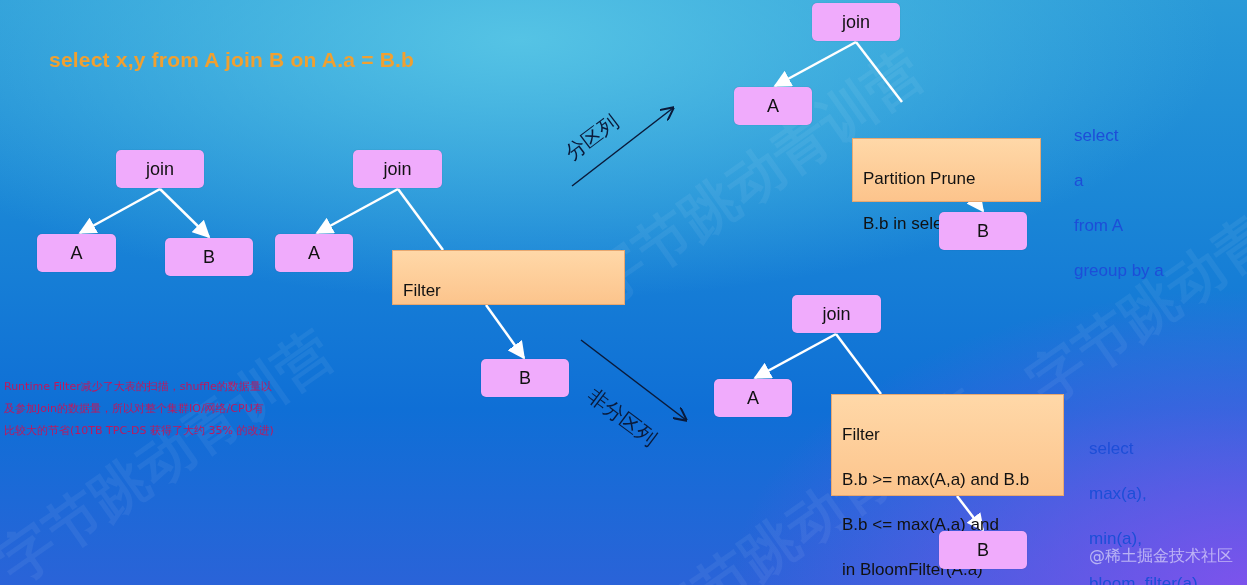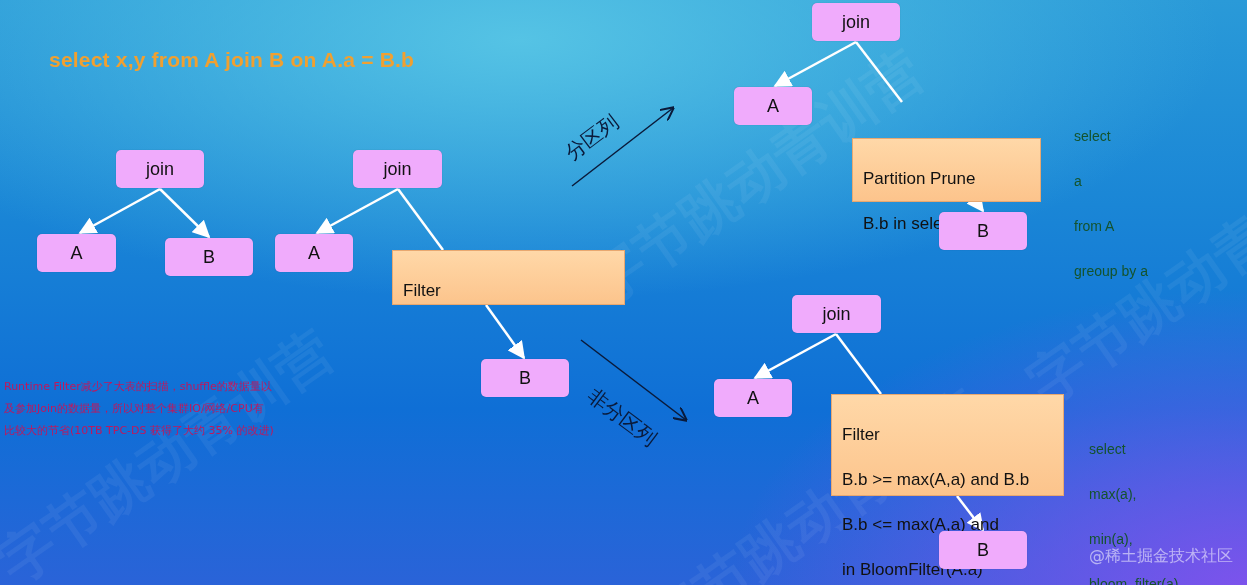--- a/index.html
+++ b/index.html
@@ -25,21 +25,21 @@
       position: absolute; background: #f0abfc; border-radius: 5px;
       display: flex; align-items: center; justify-content: center;
       font-size: 18px; color: #111; box-shadow: 0 0 1px rgba(0,0,0,0.3);
     }
     .filter {
       position: absolute; background: linear-gradient(180deg, #ffd8a8 0%, #fcc48c 100%);
       border: 1px solid #e8a870; color: #111; font-size: 17px; line-height: 22.5px;
       padding: 6px 10px; box-sizing: border-box; white-space: pre-line;
     }
     .note {
-      position: absolute; color: #14532d; font-size: 14px; line-height: 22.5px; white-space: pre-line;
+      position: absolute; color: #1d4ed8; font-size: 17px; line-height: 22.5px; white-space: pre-line;
     }
     .cn-note {
       position: absolute; left: 4px; top: 376px; width: 460px; color: #be185d;
       font-size: 11px; line-height: 22px;
       font-family: "DejaVu Sans", sans-serif;
     }
     .cn-note div { white-space: nowrap; }
     .edge-label {
       position: absolute; color: #0a1a3a; font-size: 20px; white-space: nowrap;
       font-family: "DejaVu Sans", sans-serif; transform-origin: center center;

